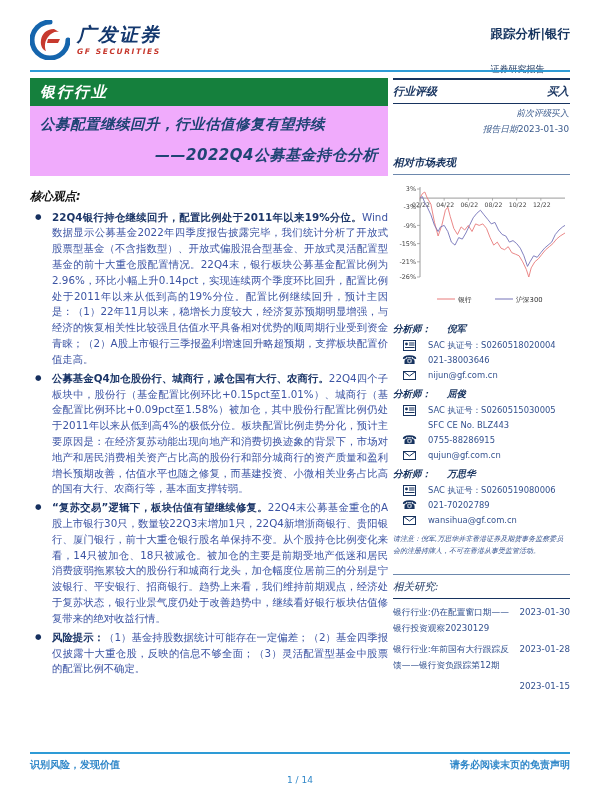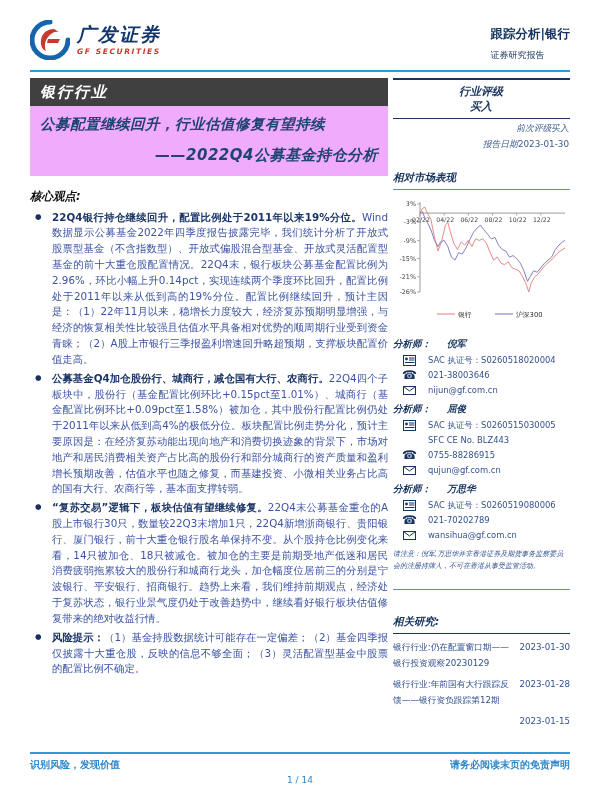--- a/index.html
+++ b/index.html
@@ -9,66 +9,66 @@
     -webkit-font-smoothing:antialiased;color:#1f3864;overflow:hidden;
   }
   
   .header{position:absolute;top:20px;left:30px;right:30px;height:48px;}
   .logo{display:flex;align-items:center;font-style:italic;}
   .logo-mark{width:40px;height:40px;margin-right:7px;}
   .logo-cn{font-size:19px;font-weight:bold;color:#14386e;letter-spacing:2px;line-height:1;}
   .logo-en{font-size:7.5px;font-weight:bold;color:#c7392e;letter-spacing:1.6px;margin-top:3px;}
   .header-right{position:absolute;right:0;top:6px;text-align:left;}
   .report-type{font-size:12.5px;font-weight:bold;color:#15335e;}
-  .report-cat{font-size:9px;color:#15335e;margin-top:6px;}
+  .report-cat{font-size:9px;color:#15335e;margin-top:20px;}
   .rule{position:absolute;left:30px;right:30px;height:2px;background:#2e9bd6;}
   .rule-top{top:70px;}
   .rule-bottom{top:752px;}
   
   .main-col{position:absolute;left:30px;top:78px;width:358px;}
-  .industry-band{background:#404040;color:#ffffff;font-size:15px;font-weight:bold;
+  .industry-band{background:#15803d;color:#ffffff;font-size:15px;font-weight:bold;
     font-style:italic;padding:5px 10px 4px;letter-spacing:2px;}
   .title-band{background:#f0abfc;padding:9px 10px 11px;}
   .title-main{color:#1f4474;font-weight:bold;font-style:italic;font-size:14.5px;
     letter-spacing:.5px;line-height:1.35;}
   .title-sub{color:#1f4474;font-weight:bold;font-style:italic;font-size:15px;
     text-align:right;margin-top:11px;letter-spacing:.5px;}
   .core-heading{font-size:11.5px;font-weight:bold;font-style:italic;color:#111111;
     margin:13px 0 6px 0;}
   ul.core-list{margin:0;padding:0 0 0 22px;list-style:none;}
   ul.core-list li{position:relative;font-size:10.35px;line-height:1.53;color:#3b53a3;
     text-align:justify;margin-bottom:3px;}
   ul.core-list li::before{content:"●";position:absolute;left:-17px;top:1px;
     font-size:7.5px;color:#16305f;}
   ul.core-list b{color:#1c3668;}
   
   .sidebar{position:absolute;left:393px;top:78px;width:177px;}
   .rating-row1{display:flex;justify-content:space-between;align-items:center;
     border-top:2px solid #17335f;border-bottom:1.2px solid #17335f;
-    padding:4px 1px 4px 0;font-size:11px;font-weight:bold;font-style:italic;color:#17335f;flex-direction:column;}
+    padding:4px 1px 4px 0;font-size:11px;font-weight:bold;font-style:italic;color:#17335f;}
   .rating-row{display:flex;justify-content:flex-end;font-size:8.8px;
     font-style:italic;color:#3a5a8c;padding:4px 1px 0 0;}
   .rating-row .val{font-style:normal;color:#3a5a8c;}
   .market-title{margin-top:20px;font-size:10.5px;font-weight:bold;font-style:italic;
     color:#17335f;border-bottom:1px solid #6d88ad;padding-bottom:4px;}
   .chart-wrap{margin-top:6px;}
   
   .analysts{margin-top:10px;}
   .analyst-header{display:flex;font-size:9.5px;font-weight:bold;font-style:italic;
     color:#17335f;margin:7px 0 3px 0;}
   .analyst-header .an-name{margin-left:16px;font-weight:bold;}
   .analyst-row{display:flex;align-items:center;margin:3px 0;}
   .an-icon{width:15px;height:12px;margin-left:9px;flex:0 0 15px;display:flex;
     align-items:center;justify-content:center;color:#17335f;font-size:12px;line-height:1;}
   .an-text{margin-left:11px;font-size:8.4px;color:#33518f;}
   .hk-note{margin-top:8px;font-size:7px;font-style:italic;color:#33518f;line-height:1.7;}
   .side-divider{border-top:1px solid #6d88ad;margin-top:16px;}
   
-  .related-title{font-size:10.5px;font-weight:bold;font-style:italic;color:#17335f;
-    padding:5px 0 4px 0;border-bottom:1.2px solid #17335f;margin-top:20px;}
+  .related-title{font-size:10.5px;font-weight:normal;font-style:italic;color:#17335f;
+    padding:5px 0 4px 0;border-bottom:1.2px solid #17335f;}
   .rel-item{font-size:8.7px;color:#33518f;line-height:1.85;margin-top:5px;overflow:hidden;}
   .rel-date{float:right;margin-left:8px;color:#33518f;}
   
   .footer-left{position:absolute;left:30px;top:758px;font-size:10px;font-weight:bold;color:#3188c9;}
   .footer-right{position:absolute;right:30px;top:758px;font-size:10px;font-weight:bold;color:#3188c9;}
   .footer-page{position:absolute;left:0;right:0;top:775px;text-align:center;
     font-size:9px;color:#3188c9;}
 </style>
 </head>
 <body>

